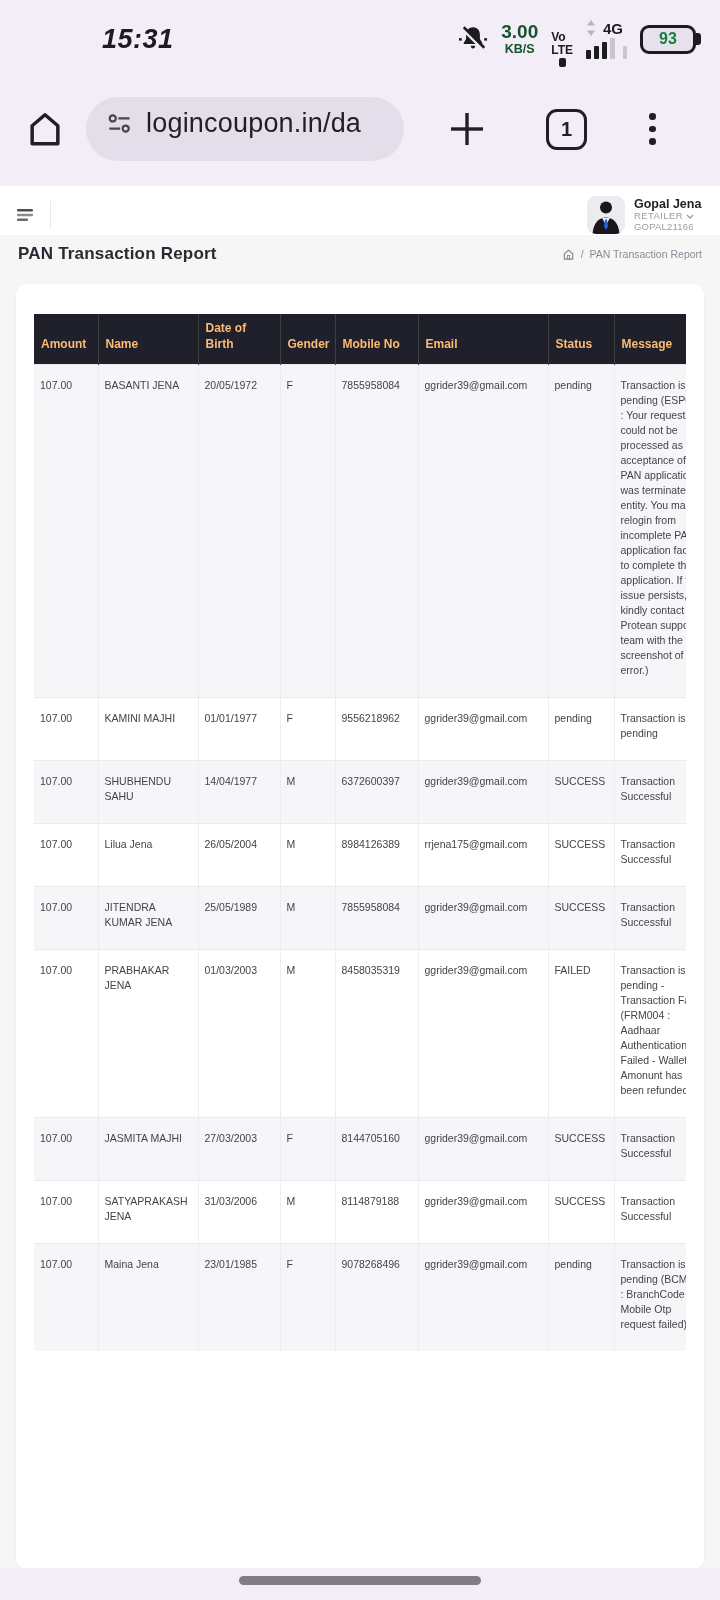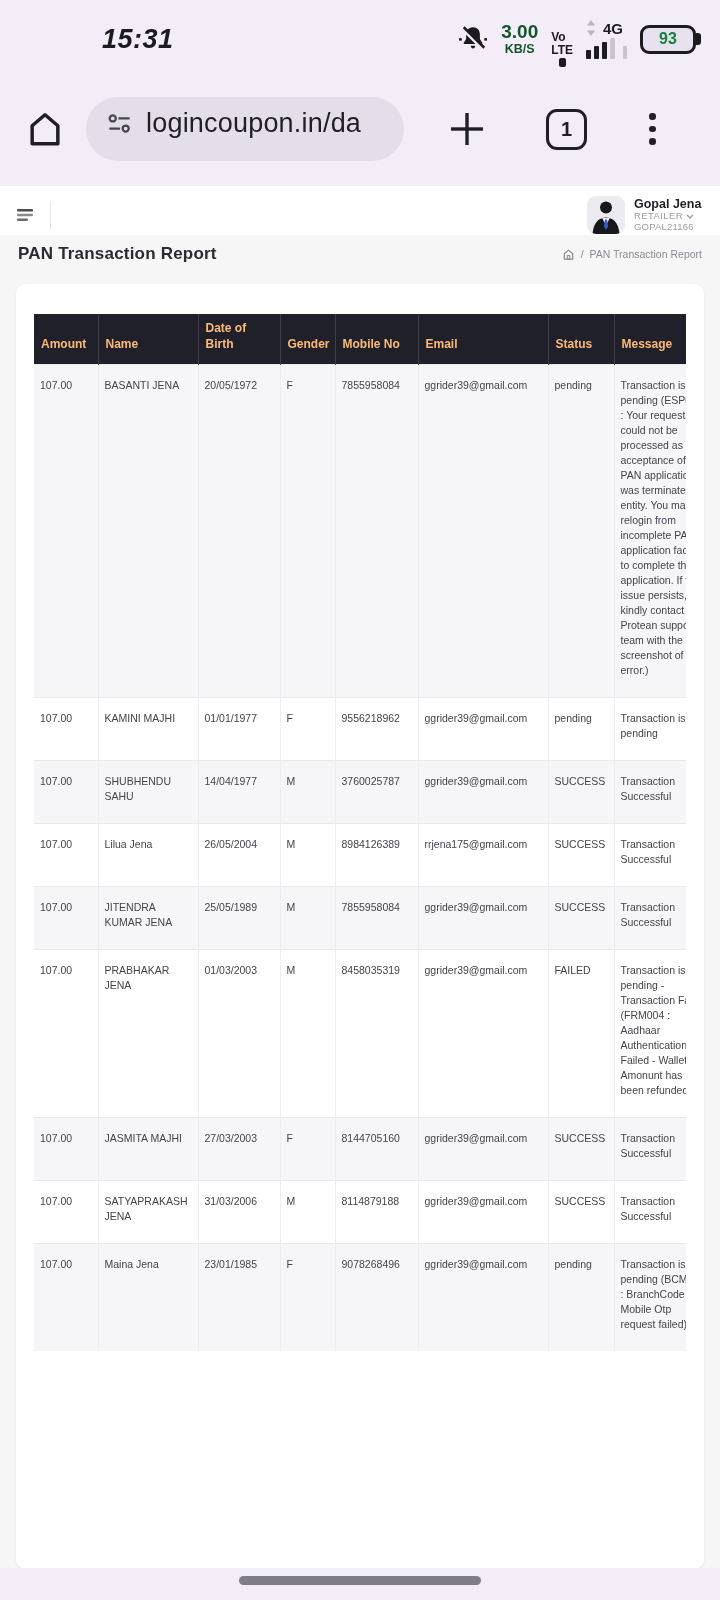--- a/index.html
+++ b/index.html
@@ -290,21 +290,21 @@
     <td>9556218962</td>
     <td>ggrider39@gmail.com</td>
     <td>pending</td>
     <td>Transaction is pending</td>
   </tr>
               <tr>
     <td>107.00</td>
     <td>SHUBHENDU SAHU</td>
     <td>14/04/1977</td>
     <td>M</td>
-    <td>3760025787</td>
+    <td>6372600397</td>
     <td>ggrider39@gmail.com</td>
     <td>SUCCESS</td>
     <td>Transaction Successful</td>
   </tr>
               <tr>
     <td>107.00</td>
     <td>Lilua Jena</td>
     <td>26/05/2004</td>
     <td>M</td>
     <td>8984126389</td>

